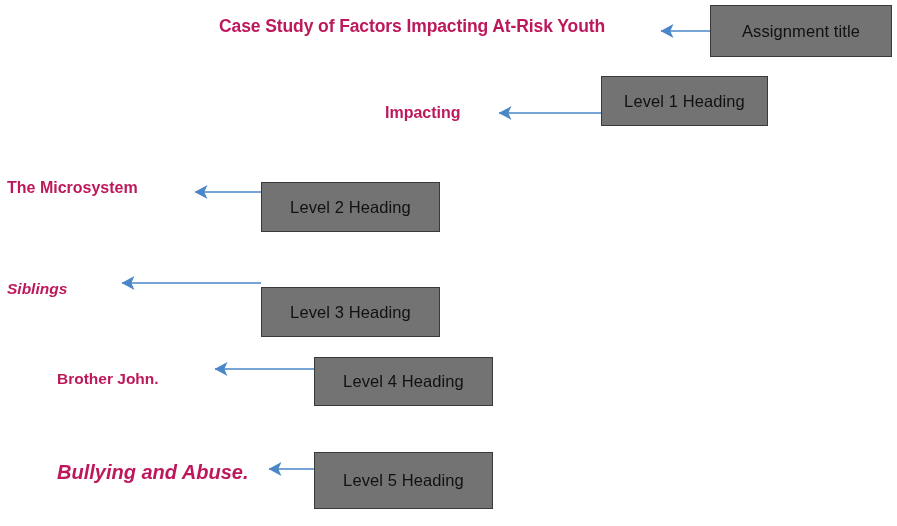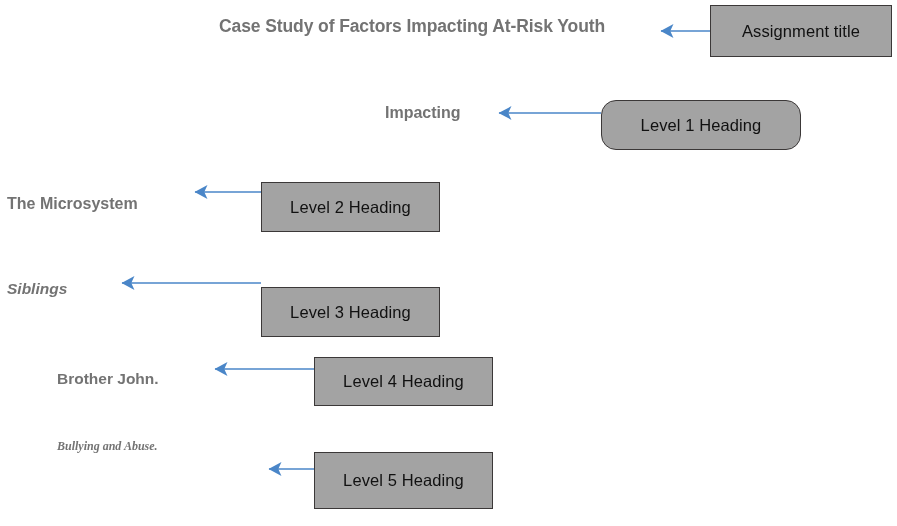--- a/index.html
+++ b/index.html
@@ -18,52 +18,52 @@
   #diagram {
     position: absolute;
     left: 0; top: 0;
     width: 897px;
     height: 526px;
   }
   
   .heading-label {
     position: absolute;
     font-weight: bold;
-    color: #737373;
+    color: #be185d;
     white-space: nowrap;
     line-height: 1;
   }
   .heading-label.italic { font-style: italic; }
 
   .h-title  { left: 219px; top: 18px;  font-size: 17.5px; letter-spacing: -0.1px; }
   .h-lvl1   { left: 385px; top: 105px; font-size: 16px; }
-  .h-lvl2   { left: 7px;   top: 196px; font-size: 16px; }
+  .h-lvl2   { left: 7px;   top: 180px; font-size: 16px; }
   .h-lvl3   { left: 7px;   top: 281px; font-size: 15.5px; }
   .h-lvl4   { left: 57px;  top: 371px; font-size: 15.5px; }
-  .h-lvl5   { left: 57px;  top: 440px; font-size: 12px; font-family: Liberation Serif, serif; }
+  .h-lvl5   { left: 57px;  top: 462px; font-size: 20px; }
 
   
   .callout-box {
     position: absolute;
-    background: #a3a3a3;
+    background: #737373;
     border: 1.4px solid #3b3838;
     box-sizing: border-box;
     display: flex;
     align-items: center;
     justify-content: center;
   }
   .callout-box .box-label {
     font-size: 16.5px;
     color: #111111;
     font-weight: normal;
     white-space: nowrap;
     letter-spacing: 0.1px;
   }
   .box-1 { left: 710px; top: 5px;   width: 182px; height: 52px; }
-  .box-2 { left: 601px; top: 100px;  width: 200px; height: 50px; border-radius: 15px; }
+  .box-2 { left: 601px; top: 76px;  width: 167px; height: 50px; }
   .box-3 { left: 261px; top: 182px; width: 179px; height: 50px; }
   .box-4 { left: 261px; top: 287px; width: 179px; height: 50px; }
   .box-5 { left: 314px; top: 357px; width: 179px; height: 49px; text-align: right; }
   .box-6 { left: 314px; top: 452px; width: 179px; height: 57px; }
 
   
   #arrow-layer {
     position: absolute;
     left: 0; top: 0;
     width: 897px;

